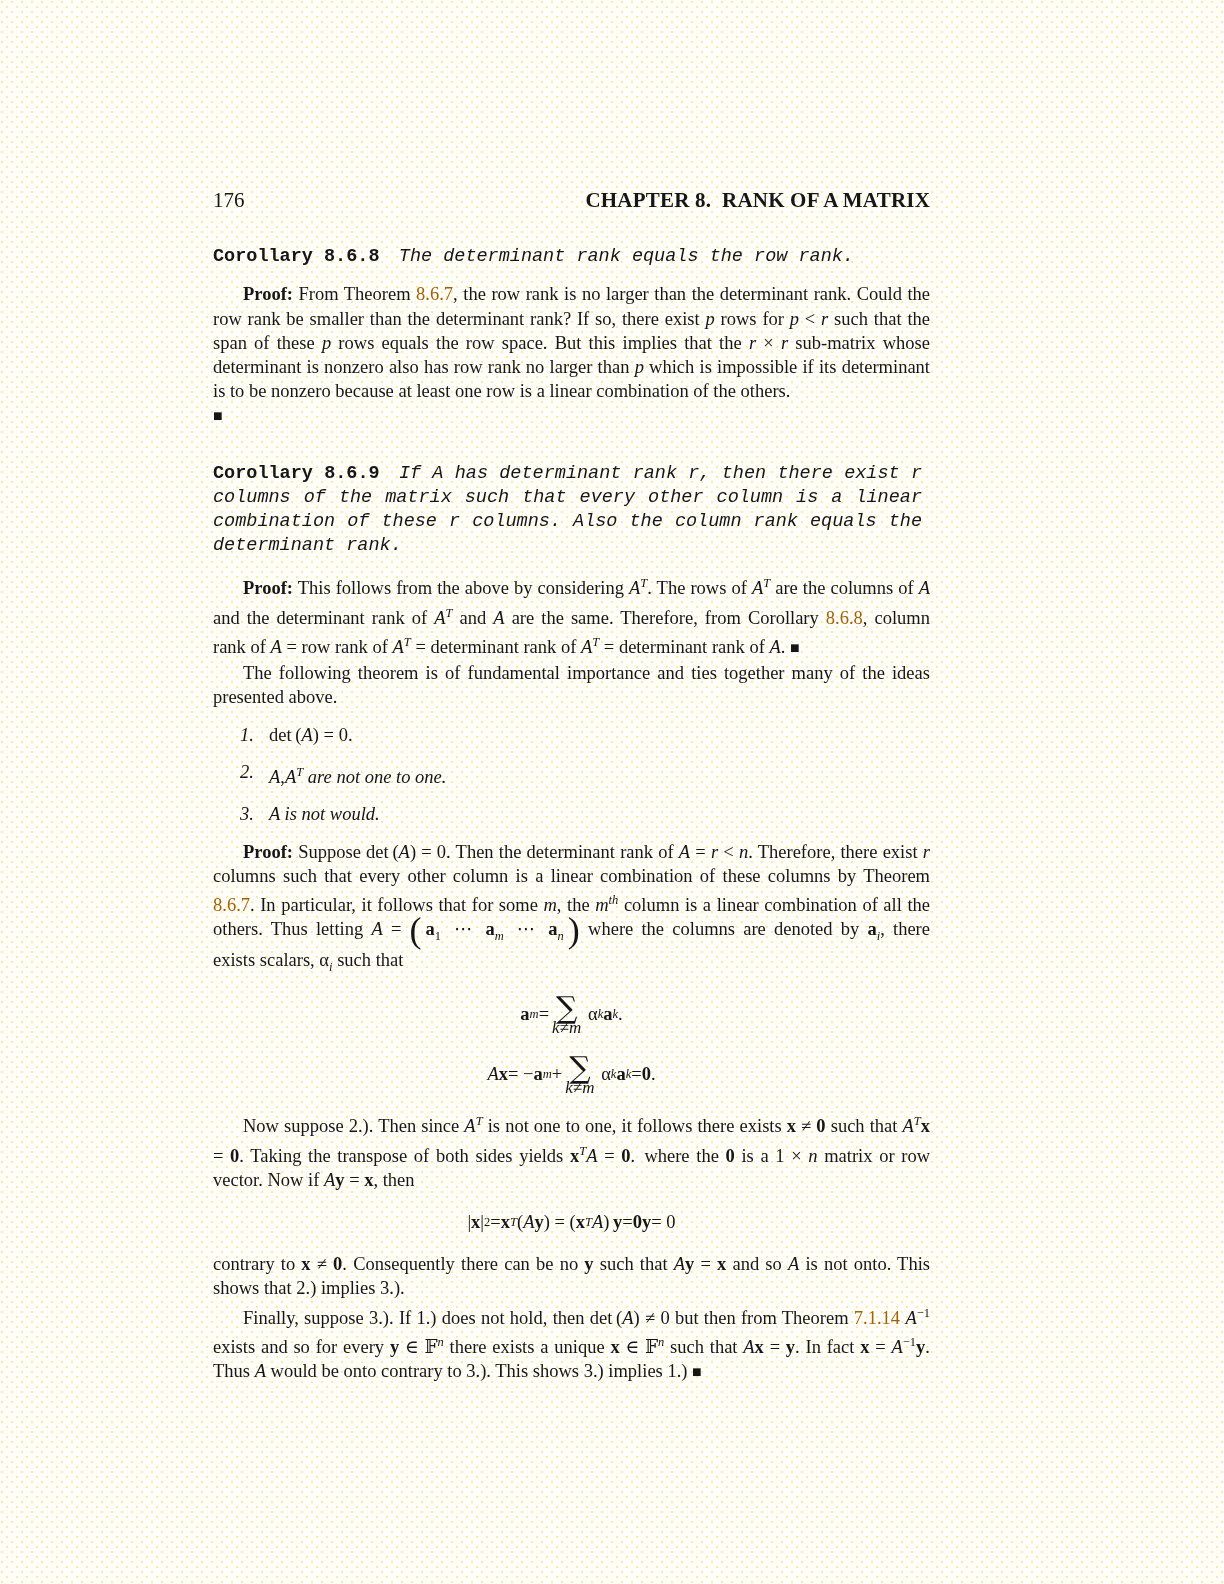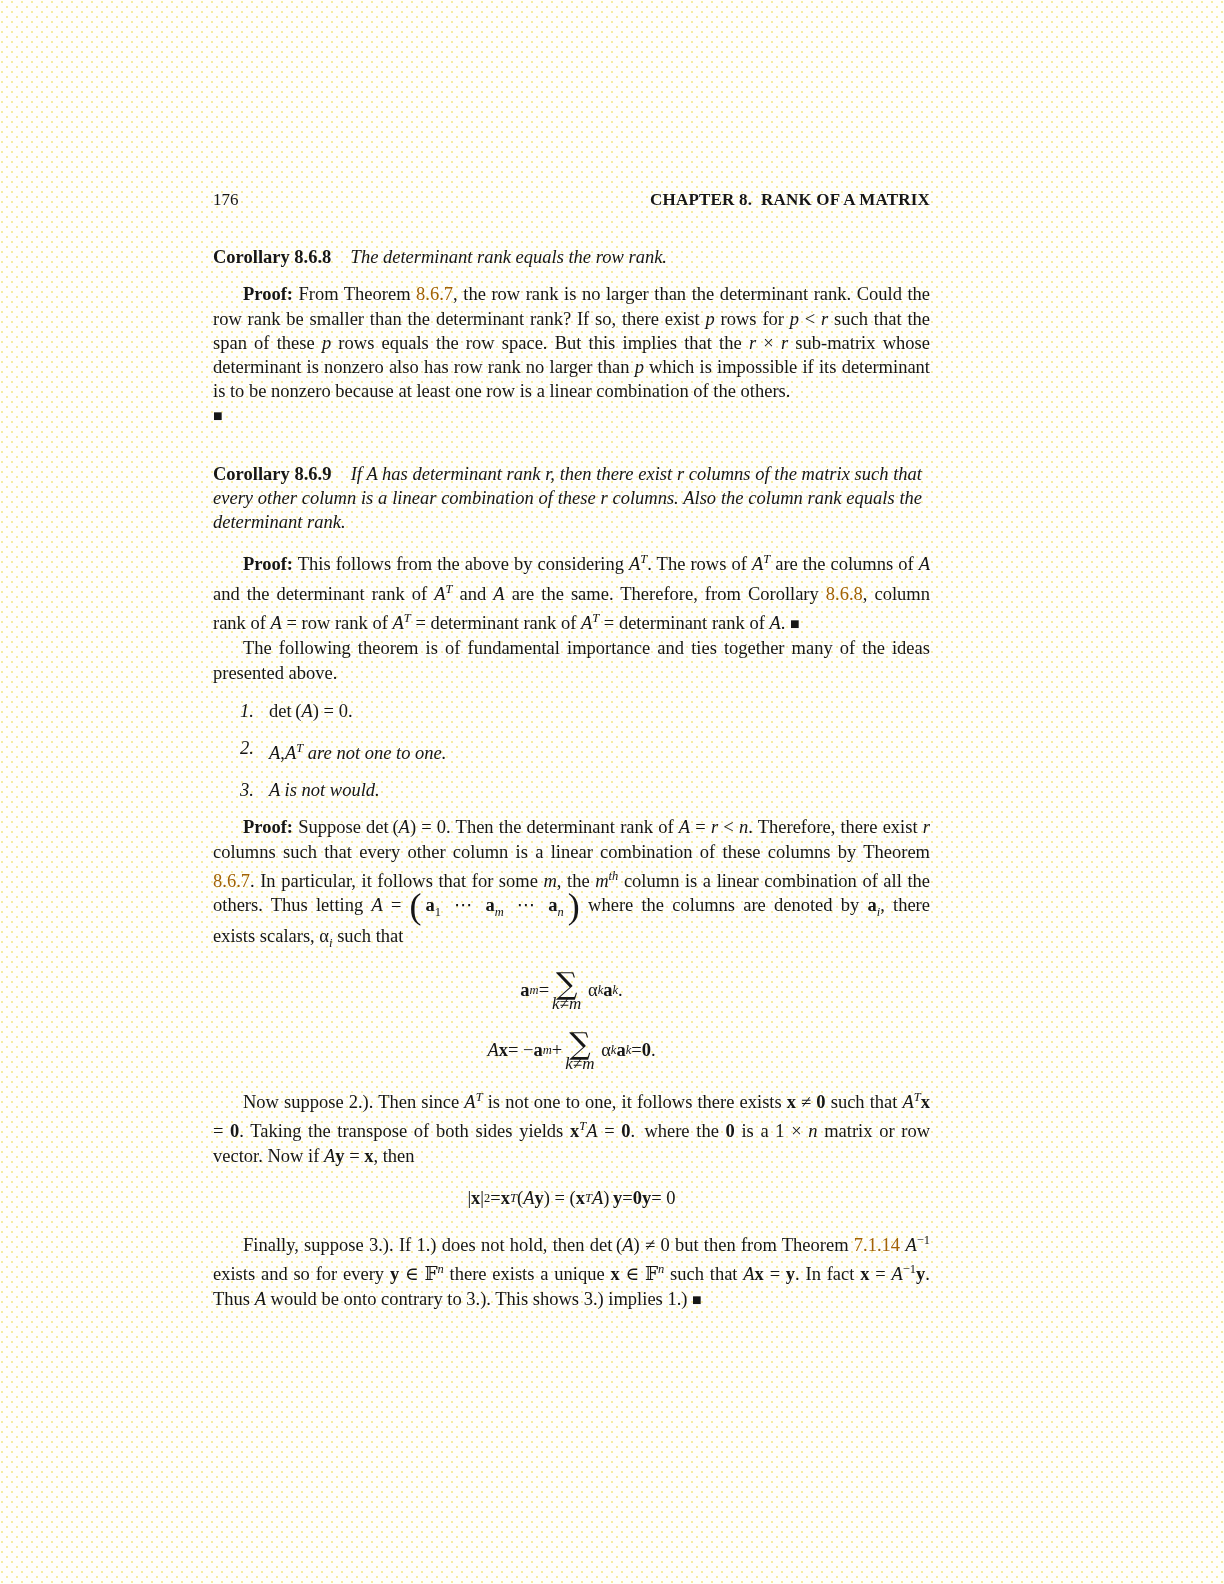--- a/index.html
+++ b/index.html
@@ -11,25 +11,25 @@
     background-color:#fffefb;
     background-image:
       radial-gradient(circle,#f6eda2 1px, rgba(255,255,255,0) 1.4px),
       radial-gradient(circle,#f6eda2 1px, rgba(255,255,255,0) 1.4px);
     background-size:10px 10px,10px 10px;
     background-position:2px 2px,7px 7px;
     overflow:hidden;
   }
   .page{width:717px;margin-left:213px;padding-top:188px;}
   .pagehead{display:flex;justify-content:space-between;align-items:center;
-    font-size:17px;}
+    font-size:21px;}
   .runhead{letter-spacing:.2px;font-weight:bold;}
   p{margin:0;text-align:justify;}
   .indent{text-indent:30px;}
-  .thmhead{margin:33px 8px 13px 0;text-align:justify;}
+  .thmhead{margin:33px 8px 13px 0;text-align:justify;font-family:Liberation Mono, monospace;}
   .thmhead b{margin-right:10px;}
   .proofp{margin-top:8px;}
   a.ref{color:#a16207;text-decoration:none;cursor:pointer;}
   .qed{font-size:16px;}
   .eq{display:flex;justify-content:center;align-items:center;
       margin:10px 0 10px 0;text-align:center;min-height:50px;}
   .msum{display:inline-flex;flex-direction:column;align-items:center;
       vertical-align:-1.05em;margin:0 3px;}
   .sig{font-size:30px;line-height:26px;font-family:"DejaVu Serif","DejaVu Sans",serif;}
   .lim{font-size:17px;line-height:13px;}
@@ -90,16 +90,17 @@
   <div class="eq"><i>A</i><b>x</b> = −<b>a</b><sub><i>m</i></sub> + <span class="msum">
         <span class="sig">∑</span>
         <span class="lim"><i>k</i>≠<i>m</i></span>
       </span> α<sub><i>k</i></sub><b>a</b><sub><i>k</i></sub> = <b>0</b>.</div>
 
 
   <p class="indent">Now suppose 2.). Then since <i>A</i><sup><i>T</i></sup> is not one to one, it follows there exists <b>x</b> ≠ <b>0</b> such that <i>A</i><sup><i>T</i></sup><b>x</b> = <b>0</b>. Taking the transpose of both sides yields <b>x</b><sup><i>T</i></sup><i>A</i> = <b>0</b>. where the <b>0</b> is a 1 × <i>n</i> matrix or row vector. Now if <i>A</i><b>y</b> = <b>x</b>, then</p>
 
   <div class="eq" style="min-height:34px;margin:13px 0">|<b>x</b>|<sup>2</sup> = <b>x</b><sup><i>T</i></sup> (<i>A</i><b>y</b>) = (<b>x</b><sup><i>T</i></sup><i>A</i>) <b>y</b> = <b>0y</b> = 0</div>
 
+  <p>contrary to <b>x</b> ≠ <b>0</b>. Consequently there can be no <b>y</b> such that <i>A</i><b>y</b> = <b>x</b> and so <i>A</i> is not onto. This shows that 2.) implies 3.).</p>
 
   <p class="indent">Finally, suppose 3.). If 1.) does not hold, then det (<i>A</i>) ≠ 0 but then from Theorem <a class="ref">7.1.14</a> <i>A</i><sup>−1</sup> exists and so for every <b>y</b> ∈ 𝔽<sup><i>n</i></sup> there exists a unique <b>x</b> ∈ 𝔽<sup><i>n</i></sup> such that <i>A</i><b>x</b> = <b>y</b>. In fact <b>x</b> = <i>A</i><sup>−1</sup><b>y</b>. Thus <i>A</i> would be onto contrary to 3.). This shows 3.) implies 1.) <span class="qed">■</span></p>
 
 </div>
 
 </body></html>

